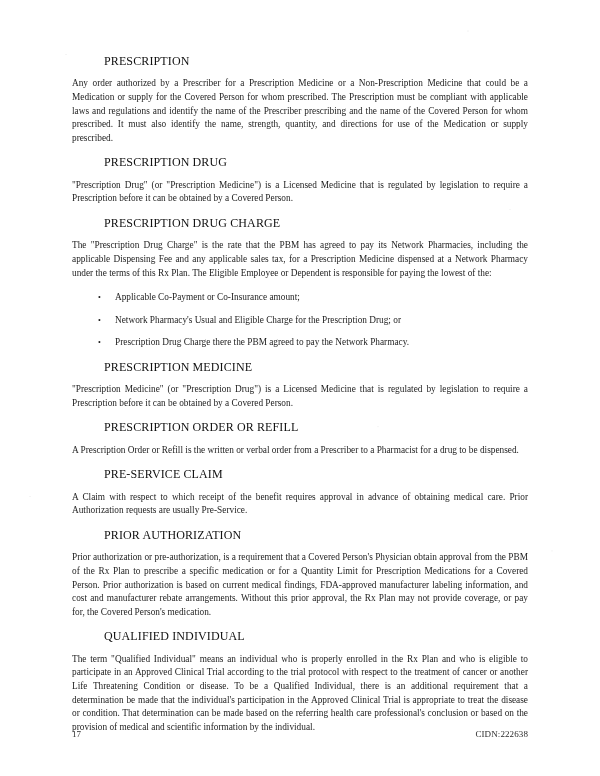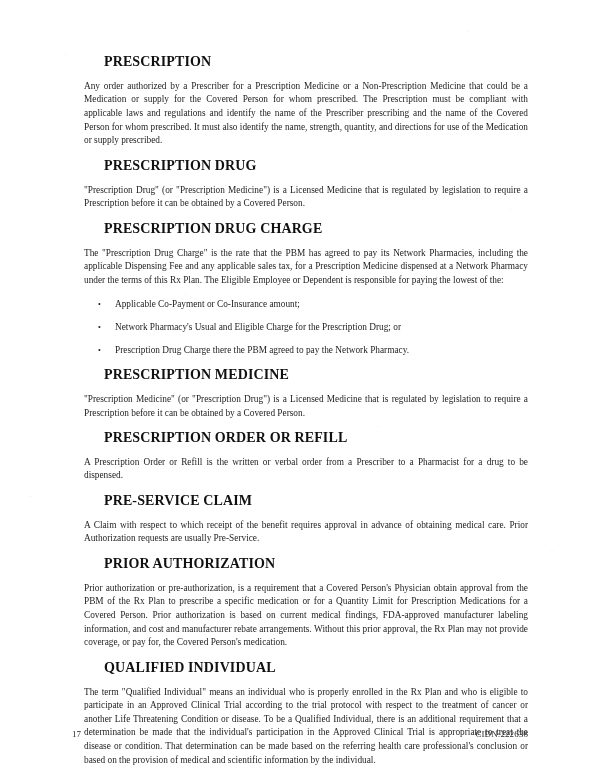--- a/index.html
+++ b/index.html
@@ -41,33 +41,33 @@
   }
 
   .content {
     position: absolute;
     left: 72px;
     top: 54px;
     width: 456px;
   }
 
   h2.section-heading {
-    font-size: 14px;
-    font-weight: bold;
+    font-size: 12px;
+    font-weight: normal;
     letter-spacing: 0.12px;
     margin: 0 0 9px 0;
     line-height: 1.2;
     color: #111;
     padding-left: 32px;
   }
 
   p.body-text {
     font-size: 9.3px;
     line-height: 13.6px;
-    margin: 0 0 11px 12px;
+    margin: 0 0 11px 0;
     text-align: justify;
     text-justify: inter-word;
     color: #1d1d1d;
   }
   p.body-text:last-child { margin-bottom: 0; }
 
   .block { margin-bottom: 10px; }
   .block:last-child { margin-bottom: 0; }
 
   ul.bullet-list {

